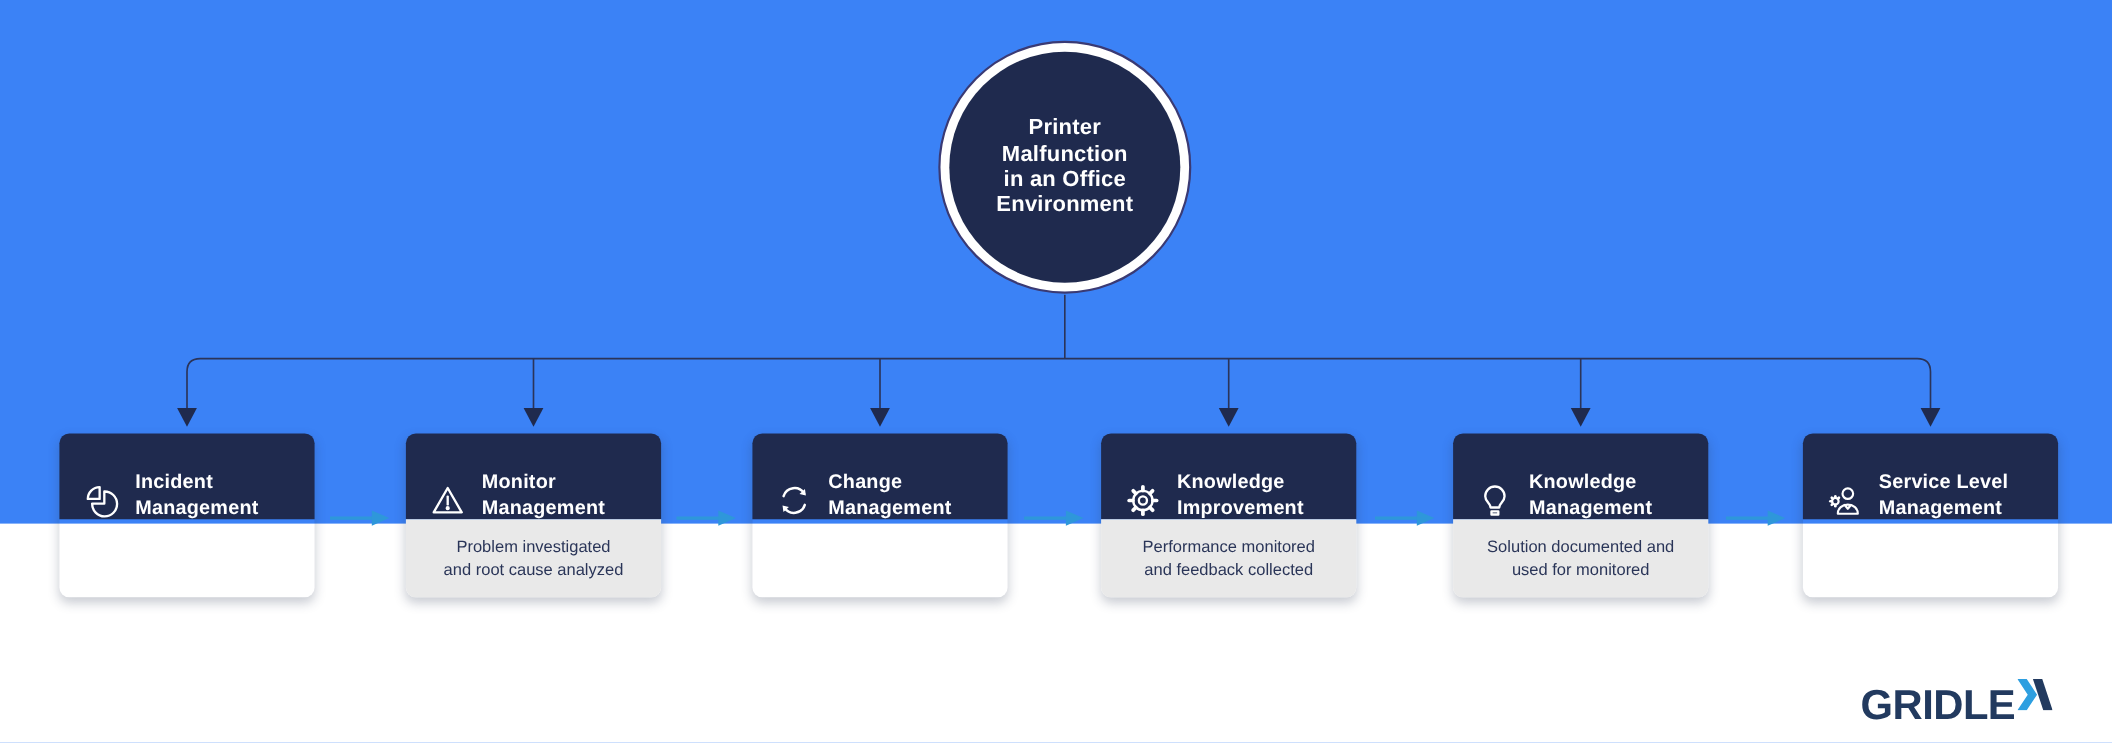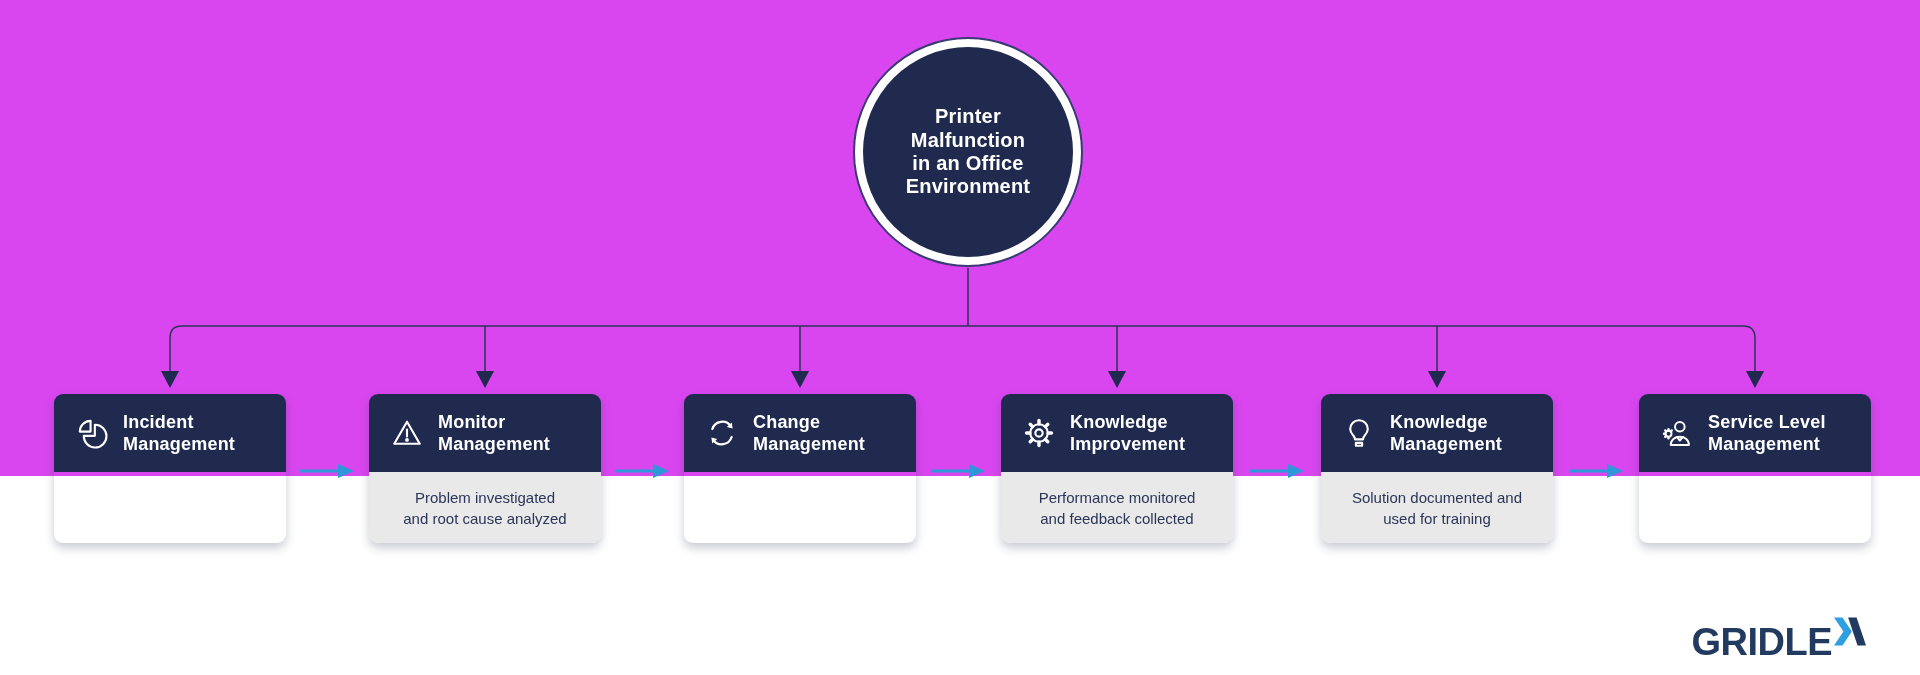--- a/index.html
+++ b/index.html
@@ -1,18 +1,18 @@
 <!DOCTYPE html>
 <html><head>
 <meta charset="utf-8">
 <style>
   * { margin:0; padding:0; box-sizing:border-box; }
   html,body { width:1920px; height:675px; background:#ffffff; overflow:hidden;
               font-family:"Liberation Sans", sans-serif; }
-  .canvas { position:relative; width:1920px; height:476px; background:#d946ef; }
+  .canvas { position:relative; width:1920px; height:476px; background:#3b82f6; }
 
   
   .root-circle-outer {
     position:absolute; left:853px; top:37px; width:230px; height:230px;
     border-radius:50%; border:2px solid #3A3A74; background:#ffffff;
     display:flex; align-items:center; justify-content:center;
   }
   .root-circle-inner {
     width:210px; height:210px; border-radius:50%; background:#1F2A4E;
     display:flex; align-items:center; justify-content:center;
@@ -25,21 +25,21 @@
   
   .connectors { position:absolute; left:0; top:0; width:1920px; height:675px; pointer-events:none; }
 
   
   .stage {
     position:absolute; top:394px; width:232px; height:149px;
     border-radius:9px; box-shadow:0 5px 10px rgba(40,50,80,0.25);
   }
   .stage-header {
     height:78px; background:#1F2A4E; border-radius:9px 9px 0 0;
-    display:flex; align-items:center; padding-left:21px;
+    display:flex; align-items:flex-end; padding-left:21px;
   }
   .stage-icon { width:34px; height:34px; flex:0 0 34px; margin-right:14px;
     display:flex; align-items:center; justify-content:center; }
   .stage-icon svg { width:34px; height:34px; }
   .stage-title {
     color:#ffffff; font-size:18px; font-weight:bold; line-height:1.25;
     white-space:pre-line; letter-spacing:.2px;
   }
   .stage-body {
     height:71px; background:#E9E9E9; border-radius:0 0 9px 9px;
@@ -189,21 +189,21 @@
         <svg viewBox="0 0 24 24" fill="none" stroke="#ffffff" stroke-width="1.5" stroke-linecap="round" stroke-linejoin="round">
           <path d="M12 3 a6.2 6.2 0 0 1 6.2 6.2 c0 2.3-1.3 3.5-2.3 4.7 -0.7 0.8-1 1.5-1.1 2.6 h-5.6 c-0.1-1.1-0.4-1.8-1.1-2.6 C7.1 12.7 5.8 11.5 5.8 9.2 A6.2 6.2 0 0 1 12 3 Z"></path>
           <path d="M9.8 19 h4.4 v2 h-4.4 Z"></path>
         </svg>
       </span>
       <span class="stage-title">Knowledge
 Management</span>
     </div>
     <div class="stage-body">
       <span class="stage-desc">Solution documented and
-used for training</span>
+used for monitored</span>
     </div>
   </div>
 
   <div class="stage" style="left:1639px">
     <div class="stage-header">
       <span class="stage-icon">
         <svg viewBox="0 0 24 24" fill="none" stroke="#ffffff" stroke-width="1.4" stroke-linecap="round" stroke-linejoin="round">
           <circle cx="14" cy="7.6" r="3.4"></circle>
           <path d="M7.6 20.5 c0-3.6 2.8-5.8 6.4-5.8 s6.4 2.2 6.4 5.8 Z"></path>
           <path d="M12 14.9 l2 2.4 2-2.4"></path>

